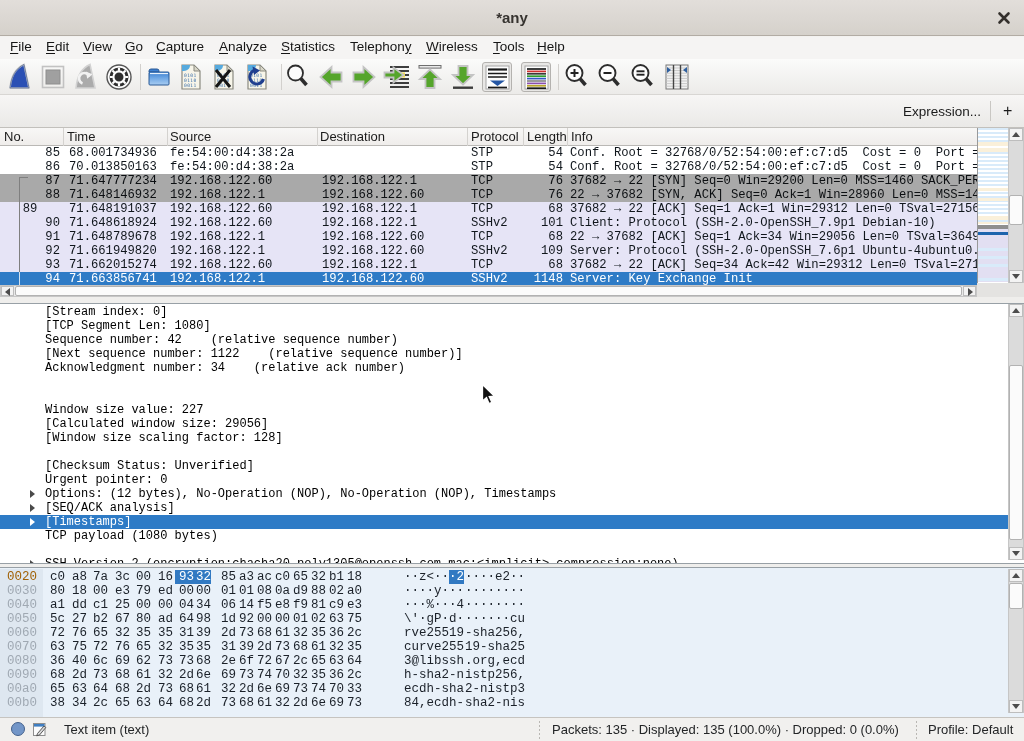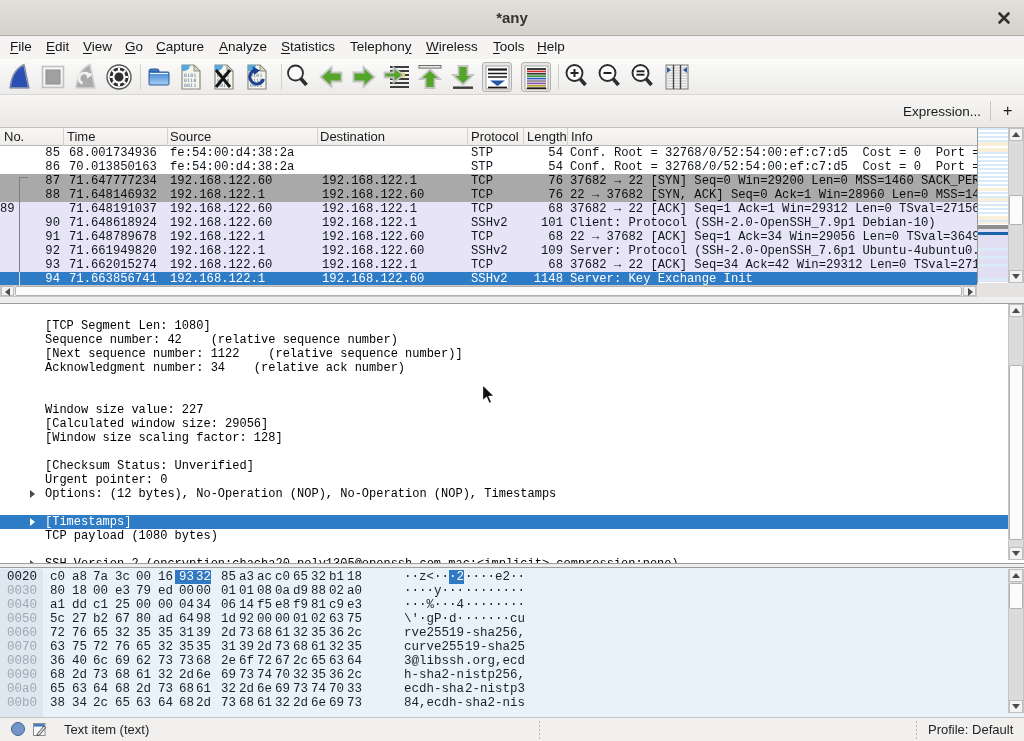--- a/index.html
+++ b/index.html
@@ -63,21 +63,21 @@
  border-bottom:4px solid transparent;border-left:5px solid #4a4a4a;top:3px;}
 .dtrid{position:absolute;width:0;height:0;border-left:4px solid transparent;
  border-right:4px solid transparent;border-top:5px solid #4a4a4a;top:5px;}
 
 #hpane{position:absolute;left:0;top:567px;width:1024px;height:150px;background:#e9f1f9;
  border-top:1px solid #98a0a6;}
 #hoffcol{position:absolute;left:0;top:1px;width:43px;height:148px;background:#dee7f0;}
 .hrow{position:absolute;left:0;width:1008px;height:14px;font-size:12.5px;line-height:14px;}
 .hrow span{position:absolute;top:0;white-space:pre;font-family:"Liberation Mono",monospace;}
 .hoff{color:#a0a9b3;}
-.hoff0{color:#0f172a;}
+.hoff0{color:#a16207;}
 .hb{color:#1b2129;}
 .hl{background:#3179c2;color:#fff;}
 .hlw{color:#fff;}
 
 #statusbar{position:absolute;left:0;top:717px;width:1024px;height:24px;background:#f1f0ee;
  border-top:1px solid #c6c4c0;}
 .st{position:absolute;top:4px;font-size:13px;color:#232527;}
 .stsep{position:absolute;top:3px;width:1px;height:18px;
  background:repeating-linear-gradient(#b9b7b3 0 2px,transparent 2px 4px);}
 </style></head>
@@ -311,21 +311,21 @@
     <div class="prow rg mono" style="top:60px">
       <span style="left:0;width:60px;text-align:right;display:inline-block">88</span>
       <span style="left:69px">71.648146932</span>
       <span style="left:170px">192.168.122.1</span>
       <span style="left:322px">192.168.122.60</span>
       <span style="left:471px">TCP</span>
       <span style="left:501px;width:62px;text-align:right;display:inline-block">76</span>
       <span style="left:570px">22 → 37682 [SYN, ACK] Seq=0 Ack=1 Win=28960 Len=0 MSS=1460 SACK_PERM=1 TSval=3649492089</span>
     </div>
     <div class="prow rl mono" style="top:74px">
-      <span style="left:0;width:60px;text-align:left;display:inline-block">89</span>
+      <span style="left:0;width:60px;text-align:center;display:inline-block">89</span>
       <span style="left:69px">71.648191037</span>
       <span style="left:170px">192.168.122.60</span>
       <span style="left:322px">192.168.122.1</span>
       <span style="left:471px">TCP</span>
       <span style="left:501px;width:62px;text-align:right;display:inline-block">68</span>
       <span style="left:570px">37682 → 22 [ACK] Seq=1 Ack=1 Win=29312 Len=0 TSval=2715667166 TSecr=3649492089</span>
     </div>
     <div class="prow rl mono" style="top:88px">
       <span style="left:0;width:60px;text-align:right;display:inline-block">90</span>
       <span style="left:69px">71.648618924</span>
@@ -448,30 +448,32 @@
 <div class="sbthumb" style="left:1009px;top:195px;height:30px"></div>
 <div class="abs" style="left:0;top:285px;width:977px;height:12px;background:#e9e9e9;border:1px solid #c6c6c6"></div>
 <div class="abs" style="left:1px;top:286px;width:13px;height:10px;background:#f3f3f3;border:1px solid #bdbdbd"></div>
 <div class="tri" style="left:5px;top:288px;border-top:4px solid transparent;border-bottom:4px solid transparent;border-right:5px solid #4c4c4c"></div>
 <div class="abs" style="left:963px;top:286px;width:13px;height:10px;background:#f3f3f3;border:1px solid #bdbdbd"></div>
 <div class="tri" style="left:968px;top:288px;border-top:4px solid transparent;border-bottom:4px solid transparent;border-left:5px solid #4c4c4c"></div>
 <div class="abs" style="left:15px;top:286px;width:947px;height:10px;background:#fbfbfb;border:1px solid #b2b2b2;border-radius:2px"></div>
 <div class="abs" style="left:977px;top:283px;width:47px;height:14px;background:#e4e3e1"></div>
 <div class="abs" style="left:0;top:297px;width:1024px;height:6px;background:#efeeec"></div>
 <div id="dpane">
+    <div class="drow mono" style="top:1px"><span class="abs" style="left:45px">[Stream index: 0]</span></div>
     <div class="drow mono" style="top:15px"><span class="abs" style="left:45px">[TCP Segment Len: 1080]</span></div>
     <div class="drow mono" style="top:29px"><span class="abs" style="left:45px">Sequence number: 42    (relative sequence number)</span></div>
     <div class="drow mono" style="top:43px"><span class="abs" style="left:45px">[Next sequence number: 1122    (relative sequence number)]</span></div>
     <div class="drow mono" style="top:57px"><span class="abs" style="left:45px">Acknowledgment number: 34    (relative ack number)</span></div>
     <div class="drow mono" style="top:99px"><span class="abs" style="left:45px">Window size value: 227</span></div>
     <div class="drow mono" style="top:113px"><span class="abs" style="left:45px">[Calculated window size: 29056]</span></div>
     <div class="drow mono" style="top:127px"><span class="abs" style="left:45px">[Window size scaling factor: 128]</span></div>
     <div class="drow mono" style="top:155px"><span class="abs" style="left:45px">[Checksum Status: Unverified]</span></div>
     <div class="drow mono" style="top:169px"><span class="abs" style="left:45px">Urgent pointer: 0</span></div>
     <div class="drow mono" style="top:183px"><span class="dtri" style="left:30px;border-left-color:#4a4a4a"></span><span class="abs" style="left:45px">Options: (12 bytes), No-Operation (NOP), No-Operation (NOP), Timestamps</span></div>
+    <div class="drow mono" style="top:197px"><span class="dtri" style="left:30px;border-left-color:#4a4a4a"></span><span class="abs" style="left:45px">[SEQ/ACK analysis]</span></div>
     <div class="drow mono sel" style="top:211px"><span class="dtri" style="left:30px;border-left-color:#fff"></span><span class="abs" style="left:45px">[Timestamps]</span></div>
     <div class="drow mono" style="top:225px"><span class="abs" style="left:45px">TCP payload (1080 bytes)</span></div>
     <div class="drow mono" style="top:253px"><span class="dtri" style="left:30px;border-left-color:#4a4a4a"></span><span class="abs" style="left:45px">SSH Version 2 (encryption:chacha20-poly1305@openssh.com mac:&lt;implicit&gt; compression:none)</span></div>
   </div>
 <div class="sbv" style="left:1008px;top:304px;height:256px"></div>
 <div class="sbbtn" style="left:1009px;top:304px;height:13px"></div>
 <div class="tri" style="left:1012px;top:308px;border-left:4px solid transparent;border-right:4px solid transparent;border-bottom:5px solid #4c4c4c"></div>
 <div class="sbbtn" style="left:1009px;top:547px;height:13px"></div>
 <div class="tri" style="left:1012px;top:551px;border-left:4px solid transparent;border-right:4px solid transparent;border-top:5px solid #4c4c4c"></div>
 <div class="sbthumb" style="left:1009px;top:365px;height:175px"></div>
@@ -701,18 +703,19 @@
     <span class="abs" style="left:10px;top:3px"><svg width="16" height="16" viewBox="0 0 16 16">
         <circle cx="8" cy="8" r="6.5" fill="#7396c8" stroke="#44618c"></circle>
       </svg></span>
     <span class="abs" style="left:32px;top:3px"><svg width="16" height="16" viewBox="0 0 16 16">
         <rect x="1.5" y="2.5" width="11.5" height="12" fill="#fbfbfb" stroke="#8e8e8e"></rect>
         <rect x="2" y="3" width="10.5" height="2.6" fill="#3f7ec1"></rect>
         <path d="M5.5 12.5 L12 5 l1.8 1.5 L7.5 14 l-2.8 0.8 z" fill="#d9d9d9" stroke="#4a4a4a" stroke-width="0.9"></path>
       </svg></span>
     <span class="st" style="left:64px">Text item (text)</span>
     <span class="stsep" style="left:539px"></span>
+    <span class="st" style="left:552px">Packets: 135 · Displayed: 135 (100.0%) · Dropped: 0 (0.0%)</span>
     <span class="stsep" style="left:916px"></span>
     <span class="st" style="left:928px">Profile: Default</span>
   </div>
 <svg class="abs" style="left:481px;top:384px" width="20" height="24" viewBox="0 0 20 24">
     <path d="M1.5 0.5 L1.5 17 L5.5 13.5 L8 19.5 L10.8 18.3 L8.2 12.5 L13.5 12.2 Z" fill="#111" stroke="#fff" stroke-width="1.3"></path>
   </svg>
 
 </body></html>

